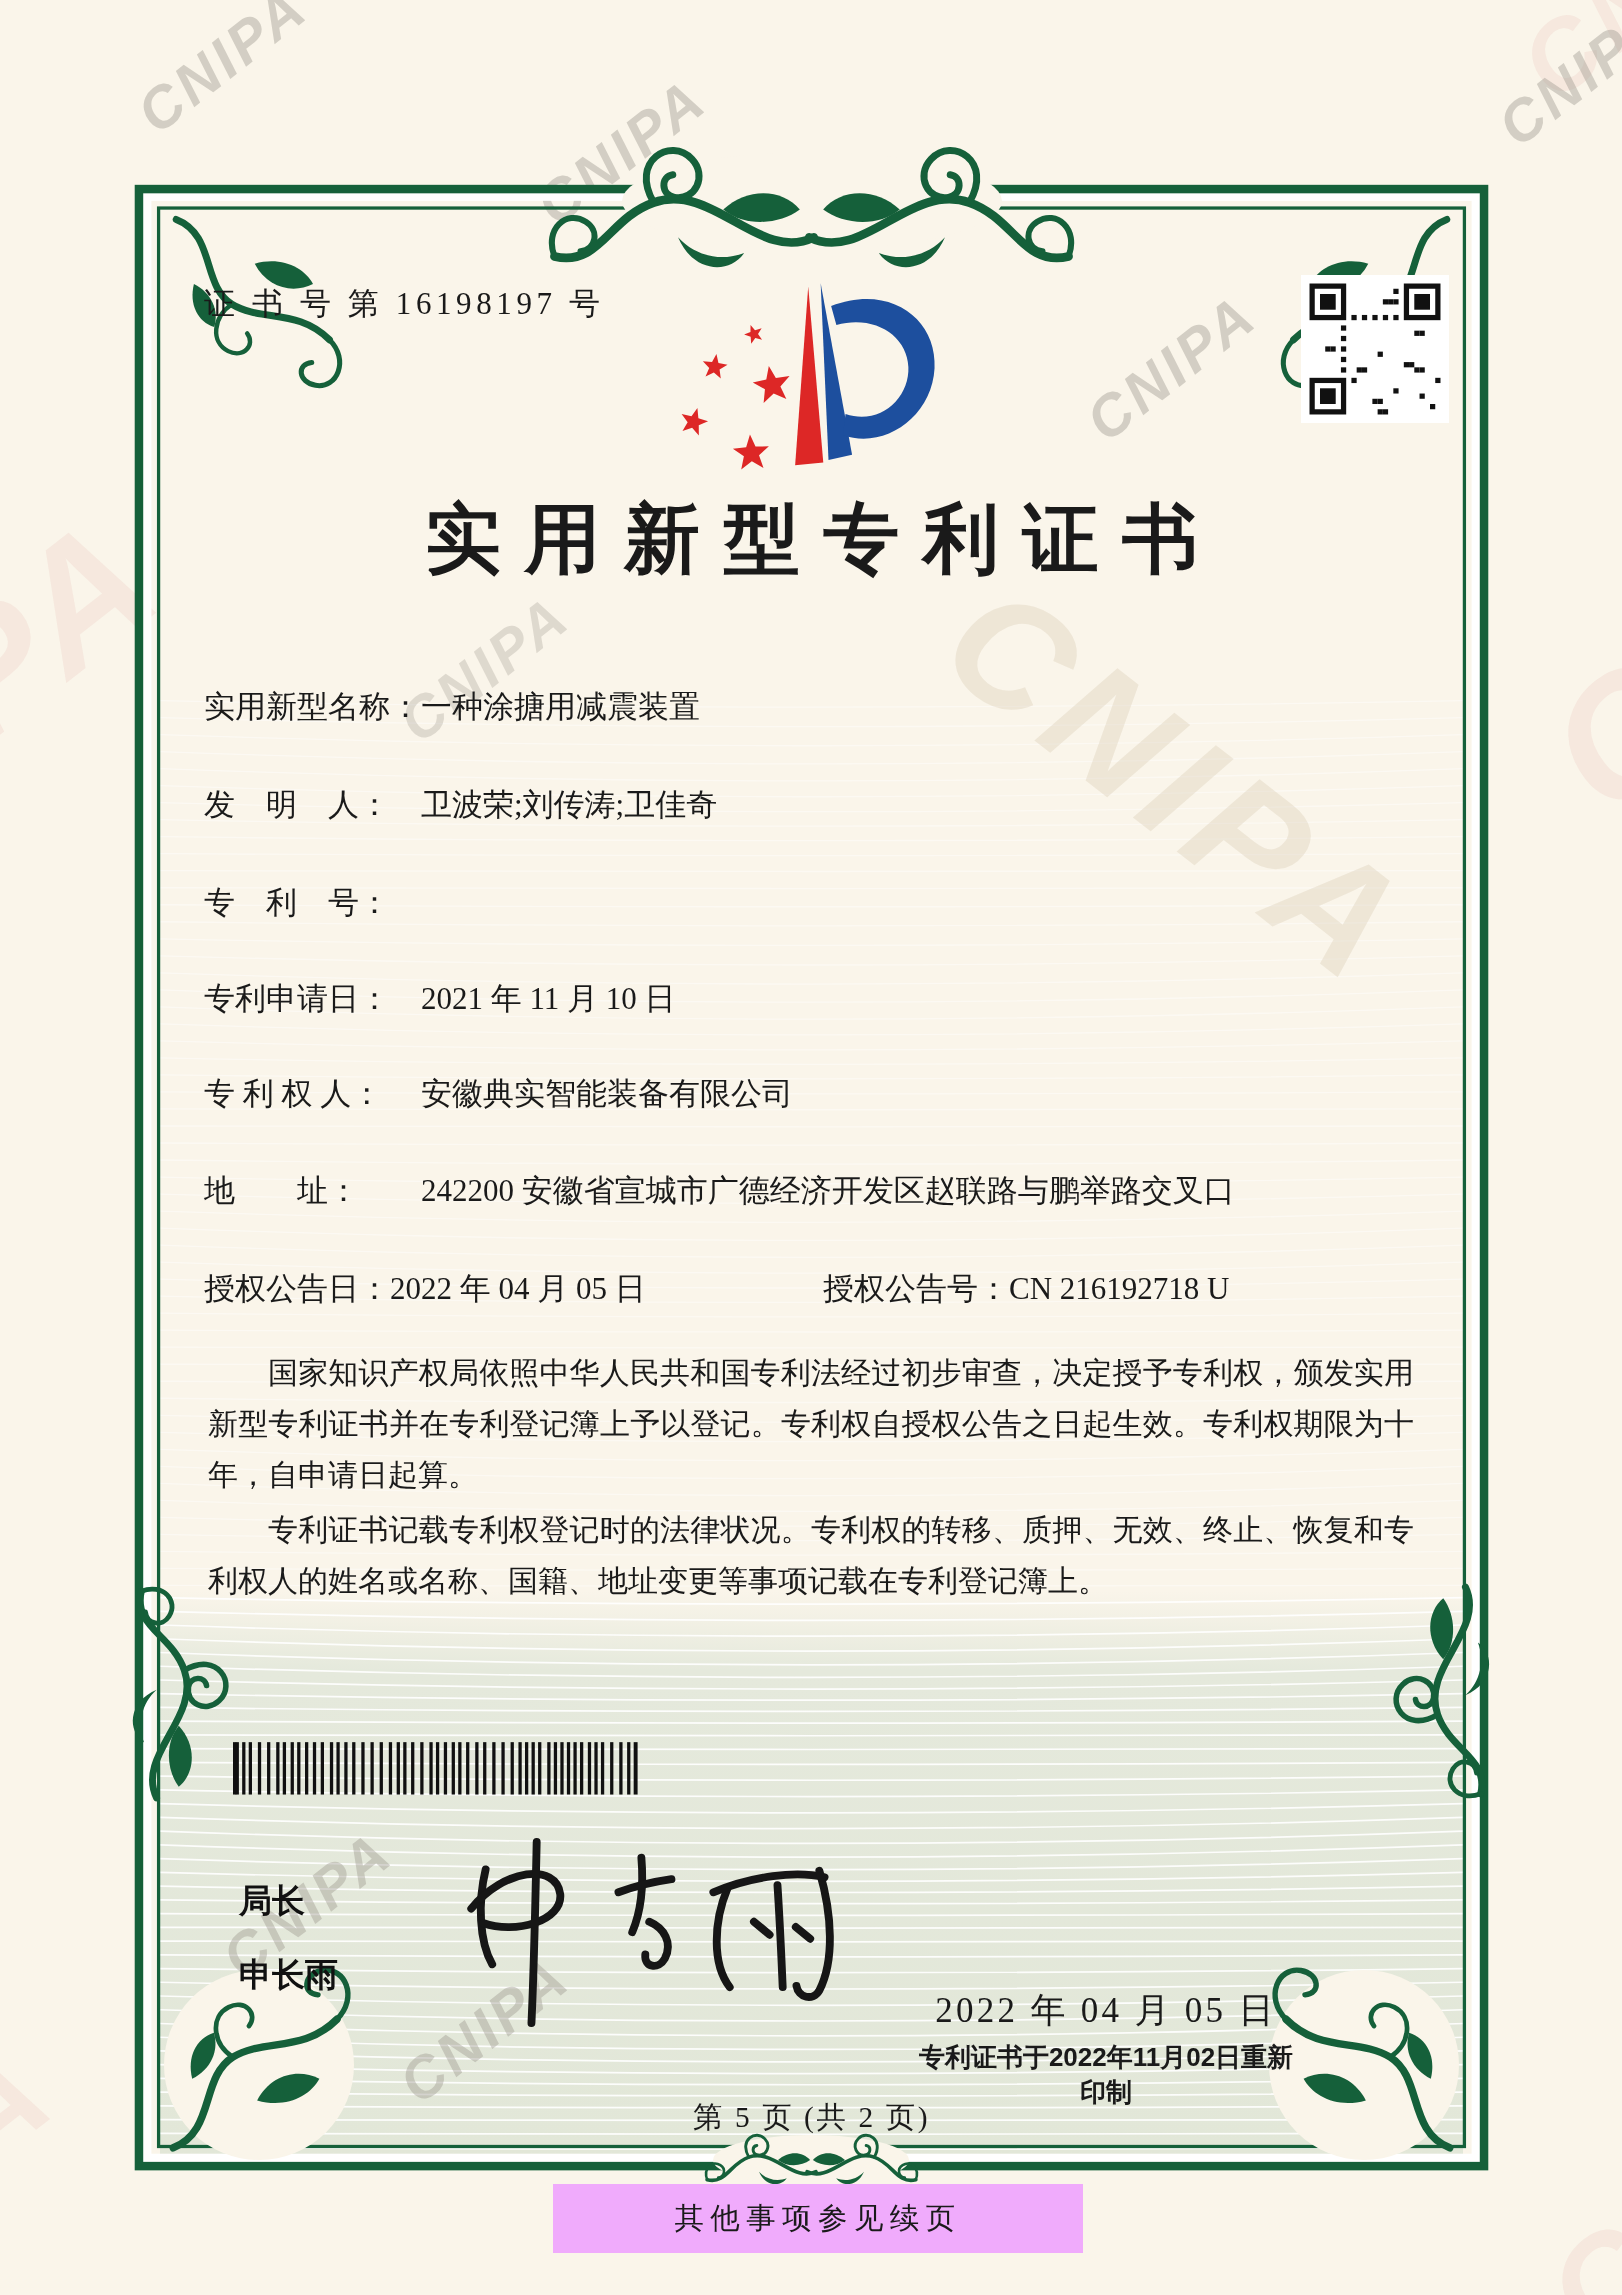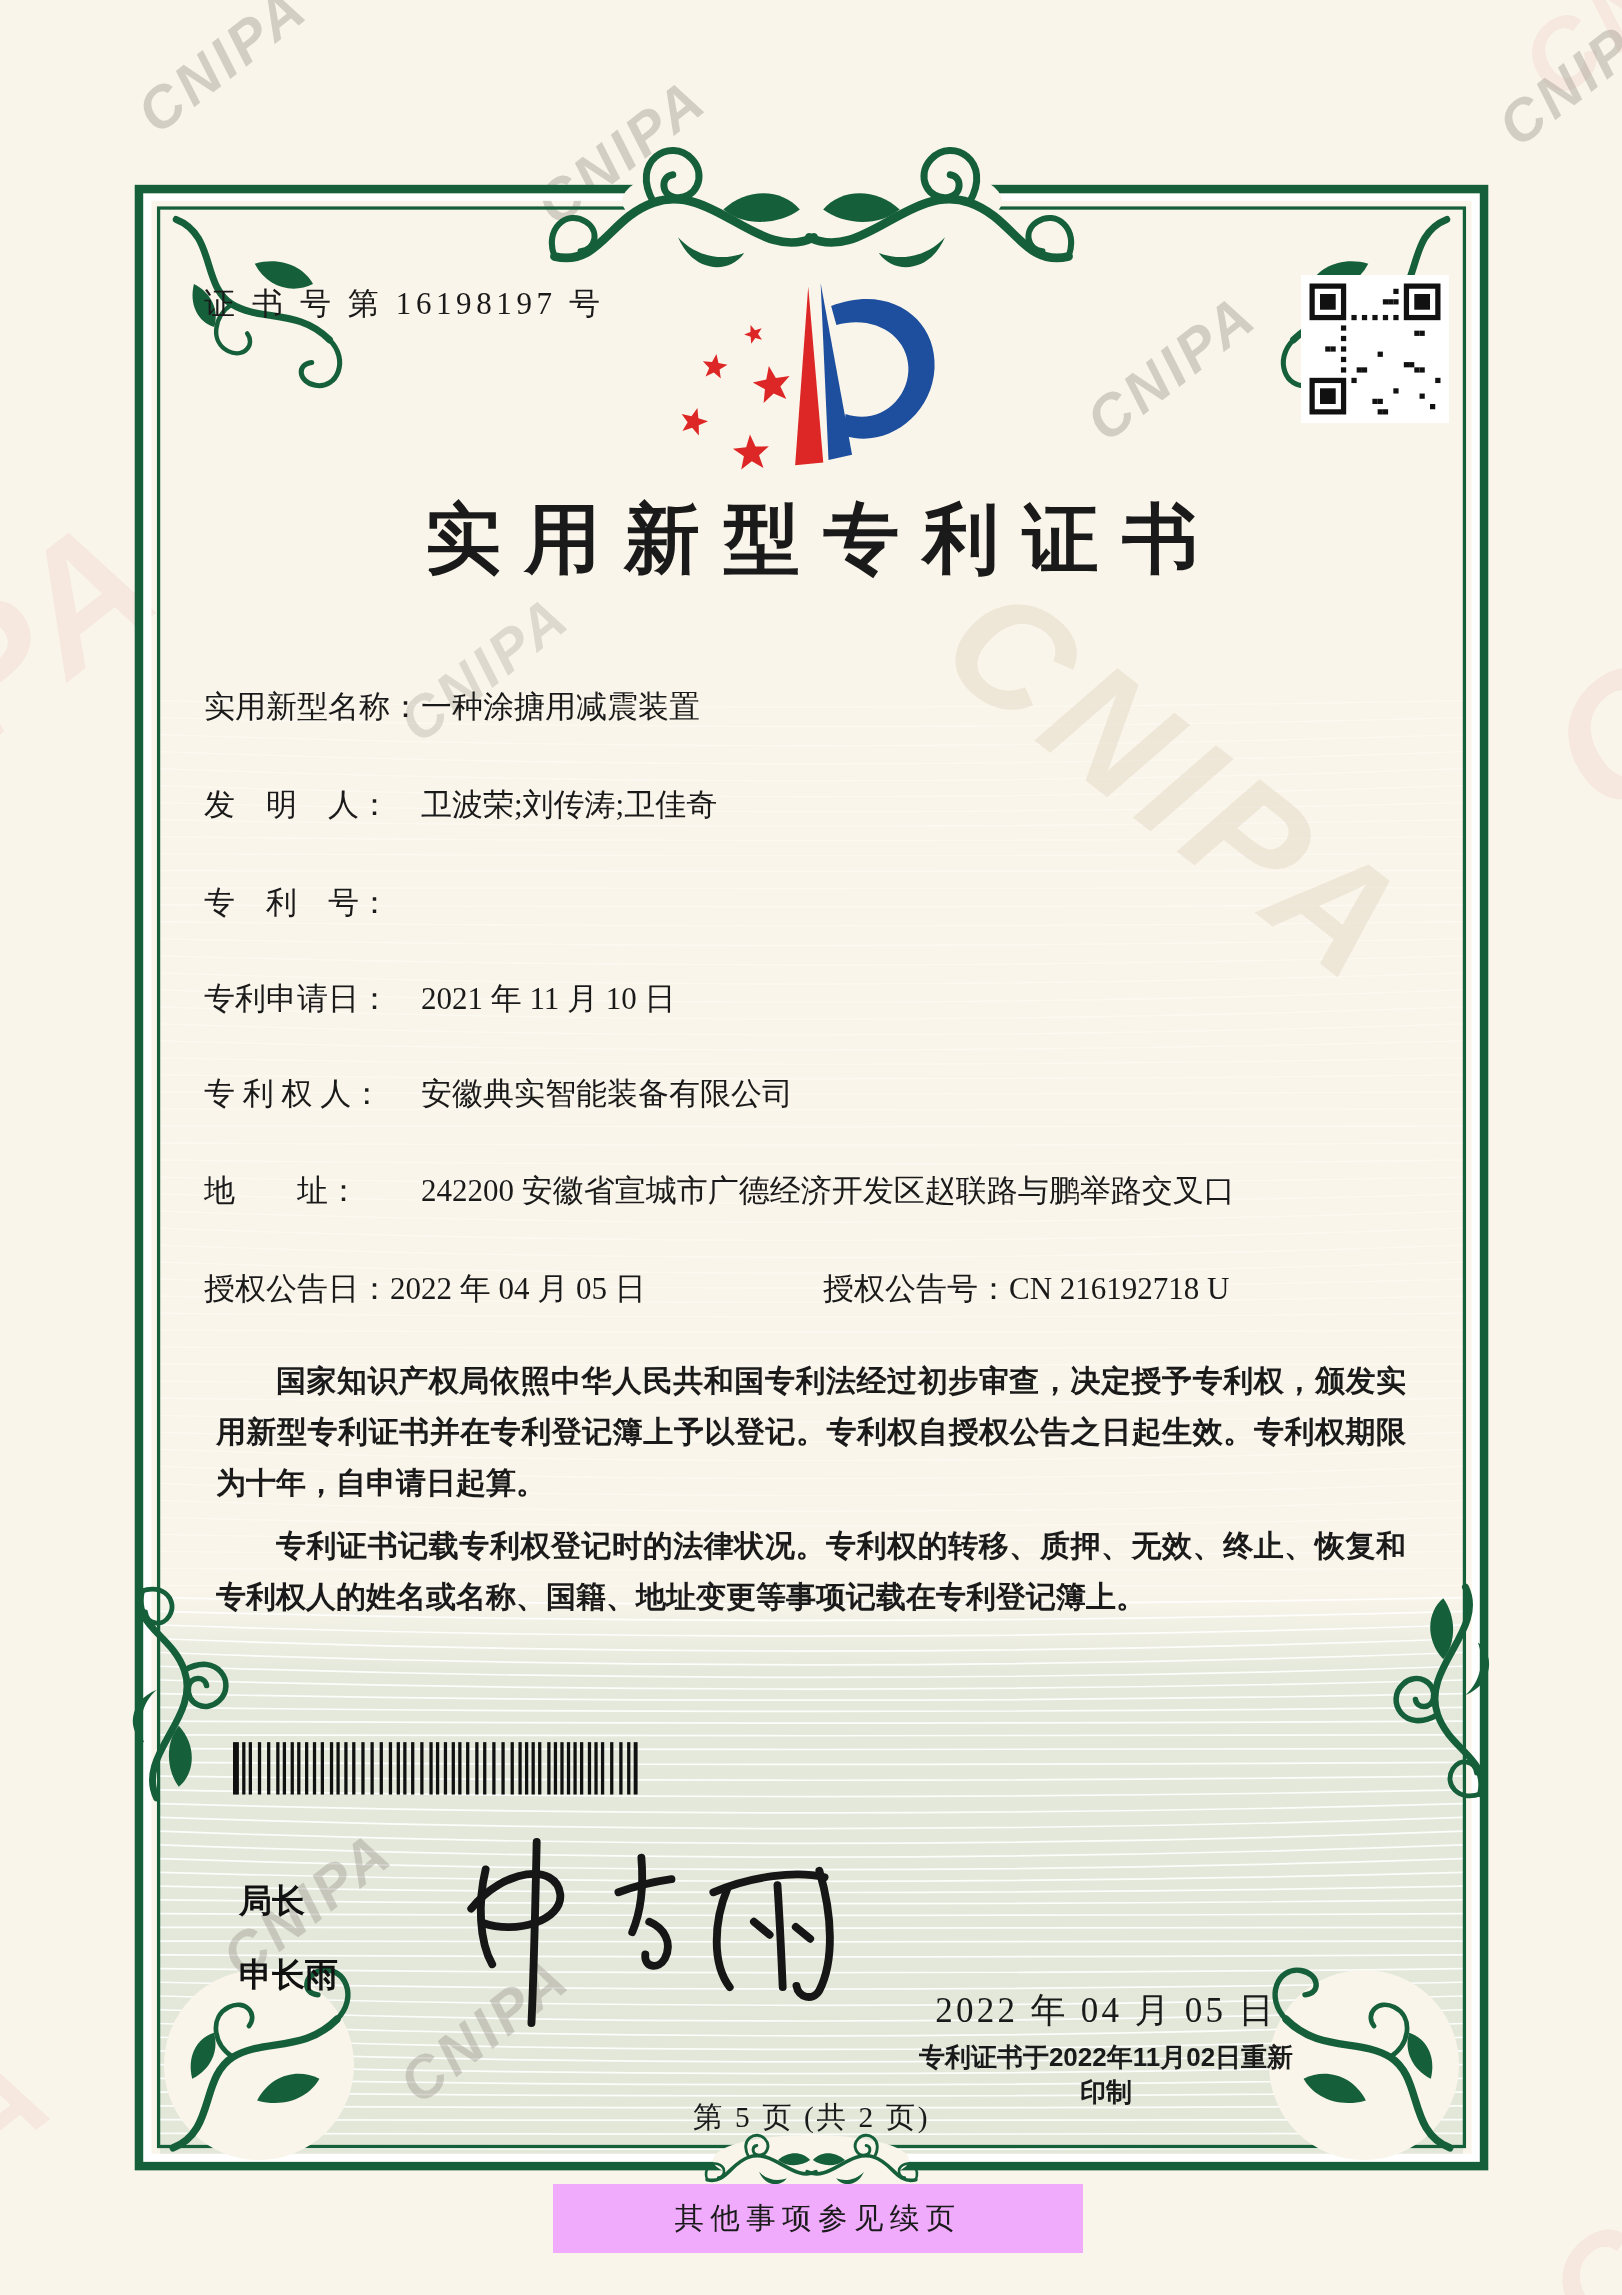--- a/index.html
+++ b/index.html
@@ -22,21 +22,21 @@
   
   .certno{position:absolute;left:204px;top:283px;font-size:31px;letter-spacing:4.6px;}
   .title{position:absolute;left:0;top:489px;width:1623px;text-align:center;
          font-size:76px;font-weight:bold;letter-spacing:23.6px;padding-left:23.6px;box-sizing:border-box;}
   .frow{position:absolute;left:204px;display:flex;font-size:31px;line-height:41px;}
   .frow .lab{min-width:217px;white-space:pre;flex:none;}
   .frow .val{width:870px;}
   .grant{position:absolute;font-size:31px;white-space:nowrap;}
   .bodytext{position:absolute;left:204px;top:1343px;width:1214px;font-size:30px;line-height:51px;
             text-align:justify;}
-  .bodytext p{margin:12px;text-indent:60px;font-weight:bold;}
+  .bodytext p{margin:4px;text-indent:60px;}
   .sign-label{position:absolute;left:239px;font-family:"Liberation Sans","DejaVu Sans",sans-serif;
               font-weight:bold;font-size:33px;color:#111;}
   .issue-date{position:absolute;left:916px;top:1987px;width:380px;text-align:center;
               font-size:35px;letter-spacing:3.3px;}
   .reprint{position:absolute;left:916px;top:2040px;width:380px;text-align:center;
            font-family:"Liberation Sans","DejaVu Sans",sans-serif;font-weight:bold;font-size:26px;}
   .pageinfo{position:absolute;left:0;top:2098px;width:1623px;text-align:center;font-size:29.4px;letter-spacing:2.6px;}
   .footer-strip{position:absolute;left:553px;top:2184px;width:530px;height:69px;background:#f0abfc;
                 display:flex;align-items:center;justify-content:center;}
   .footer-strip span{font-size:29.4px;letter-spacing:6.5px;}

